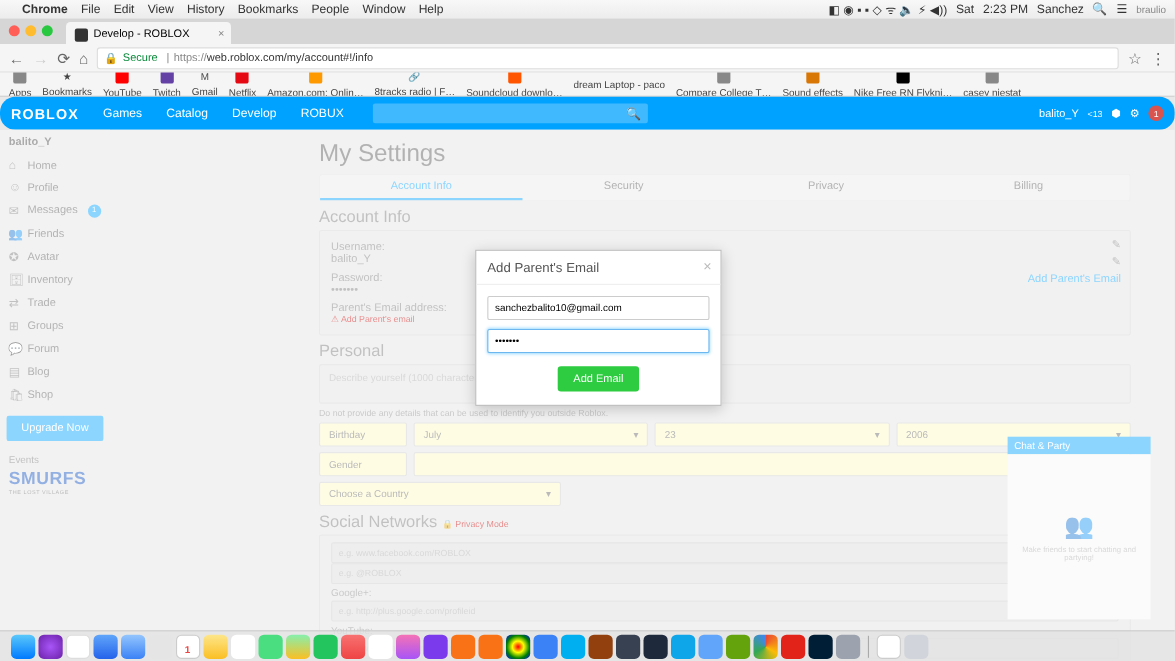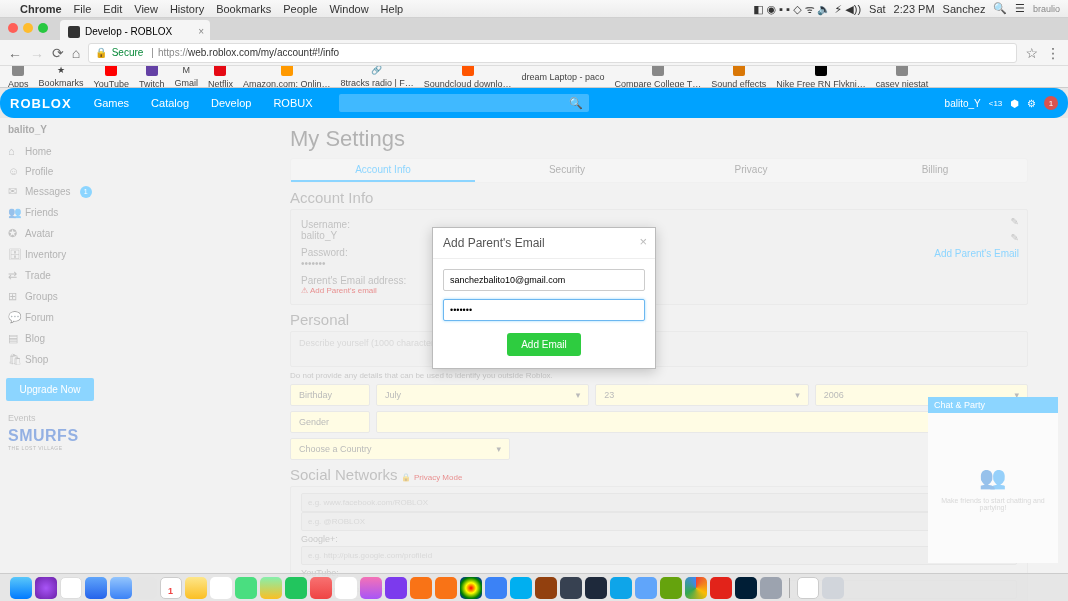--- a/index.html
+++ b/index.html
@@ -70,21 +70,21 @@
 .hint { font-size:8px; color:#888; margin:4px 0; }
 .selrow { display:flex; gap:6px; margin-bottom:5px; }
 .sel { flex:1; background:#fef9c3; border:1px solid #ccc; padding:5px 8px; font-size:9px; color:#666; border-radius:2px; display:flex; justify-content:space-between; align-items:flex-end;}
 .save-btn { float:right; background:#efefef; border:1px solid #ccc; padding:3px 10px; font-size:9px; color:#666; border-radius:2px; cursor:pointer;}
 .priv { color:#c00; font-size:8px; }
 .sn-box { background:#e0e0e0; border:1px solid #d0d0d0; padding:6px 10px; border-radius:2px; }
 .sn-lbl { font-size:9px; color:#888; margin:3px 0 2px;}
 .sn-inp { background:#dadada; border:1px solid #c8c8c8; padding:4px 6px; font-size:8px; color:#aaa; border-radius:2px;}
 
 
-.chat-panel { position:absolute; right:10px; bottom:38px; width:130px; }
+.chat-panel { position:absolute; right:22px; bottom:38px; width:130px; }
 .chat-head { background:#00a2ff; color:#fff; font-size:9px; padding:3px 6px; }
 .chat-body { background:#f5f5f5; height:150px; display:flex; flex-direction:column; align-items:center; justify-content:center; color:#aaa; font-size:7px; text-align:center; padding:8px; }
 .chat-body .ic { font-size:22px; margin-bottom:6px; color:#ccc; }
 
 
 .overlay { position:absolute; left:0; top:118px; right:0; bottom:28px; background:rgba(255,255,255,.55); pointer-events:none; }
 .modal { position:absolute; left:432px; top:227px; width:224px; background:#fff; border:1px solid #bbb; box-shadow:0 3px 12px rgba(0,0,0,.2); z-index:100; }
 .modal-h { padding:8px 10px; font-size:12px; color:#555; border-bottom:1px solid #eee; position:relative;}
 .modal-x { position:absolute; right:8px; top:6px; color:#bbb; font-size:13px; cursor:pointer;}
 .modal-b { padding:10px; }

